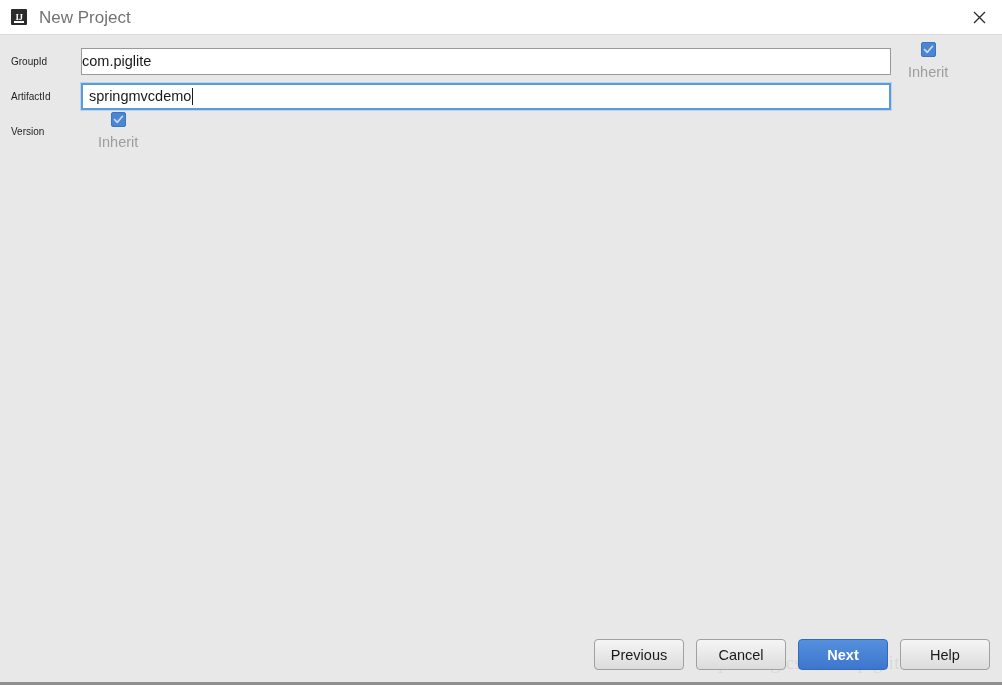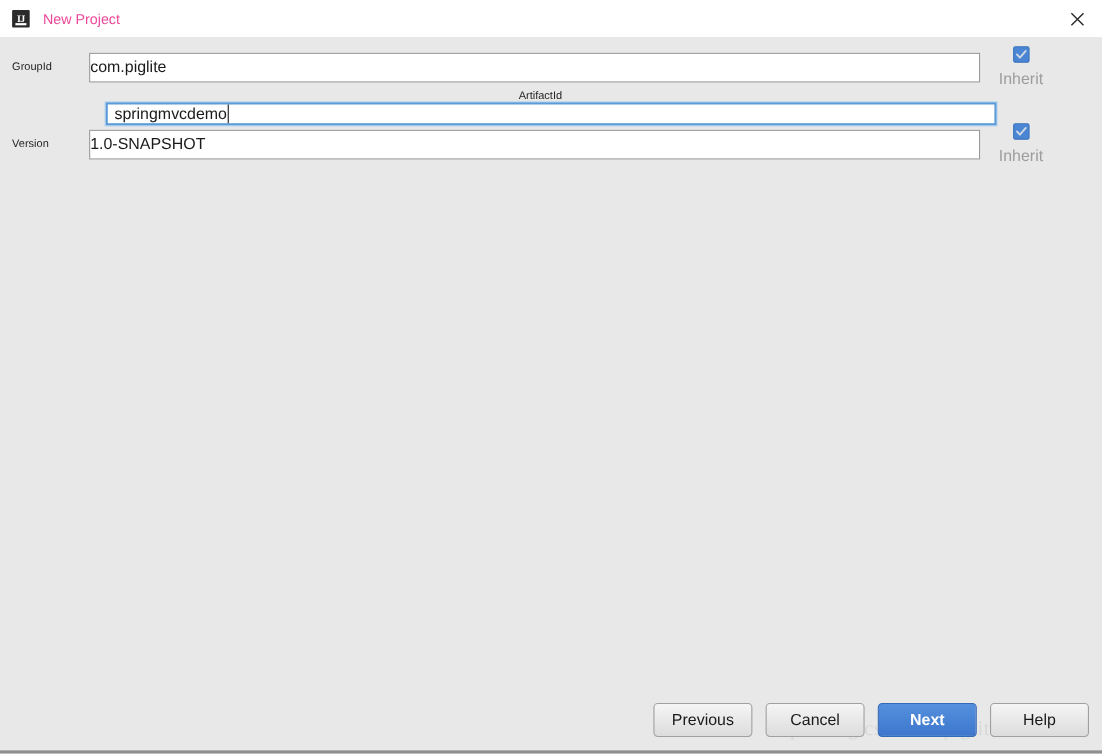--- a/index.html
+++ b/index.html
@@ -60,22 +60,22 @@
     content: "";
     position: absolute;
     left: 3px;
     right: 3px;
     bottom: 2px;
     height: 2px;
     background: #ffffff;
   }
   .title-text {
     margin-left: 12px;
-    font-size: 13px;
-    color: #ec4899;
+    font-size: 17px;
+    color: #737373;
     line-height: 1;
   }
   .close-btn {
     position: absolute;
     right: 0;
     top: 0;
     width: 45px;
     height: 34px;
     display: flex;
     align-items: center;
@@ -93,21 +93,21 @@
 
   .form-row {
     position: absolute;
     left: 0;
     right: 0;
     height: 28px;
     display: flex;
     align-items: center;
   }
   .row-1 { top: 12px; }
-  .row-2 { top: 47px; flex-direction: column; }
+  .row-2 { top: 47px; }
   .row-3 { top: 82px; }
 
   .field-label {
     width: 81px;
     padding-left: 11px;
     box-sizing: border-box;
     font-size: 10px;
     color: #1f1f1f;
     white-space: nowrap;
   }
@@ -252,23 +252,20 @@
     <div class="form-row row-2">
       <div class="field-label">ArtifactId</div>
       <div class="text-input focused">
         <span>springmvcdemo</span>
         <span class="caret"></span>
       </div>
     </div>
 
     <div class="form-row row-3">
       <div class="field-label">Version</div>
-      <div class="text-input">
-        <span>1.0-SNAPSHOT</span>
-      </div>
       <div class="inherit-box">
         <span class="checkbox">
           <span>
             <svg width="11" height="11" viewBox="0 0 11 11">
               <path d="M1.5 5.5 L4.2 8.4 L9.5 2.3" stroke="#cfd8e3" stroke-width="1.7" fill="none" stroke-linecap="round" stroke-linejoin="round"></path>
             </svg>
           </span>
         </span>
         <span class="inherit-label">Inherit</span>
       </div>

